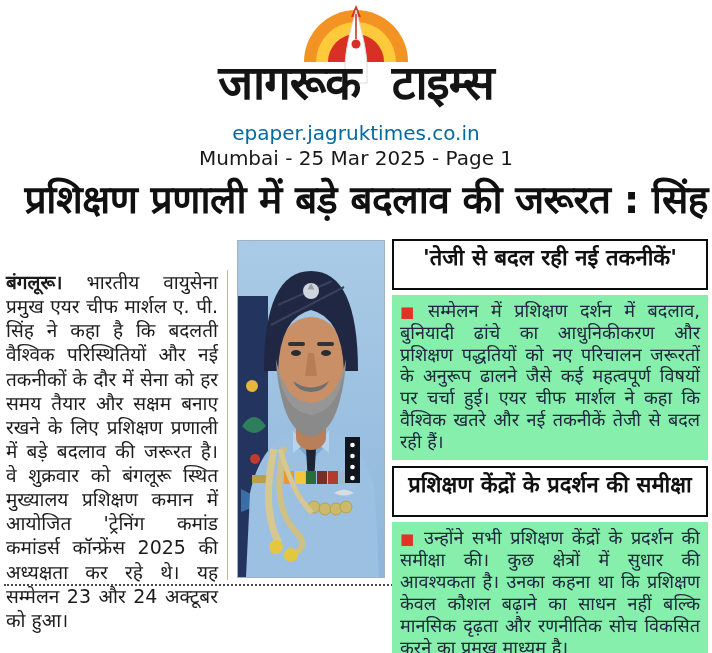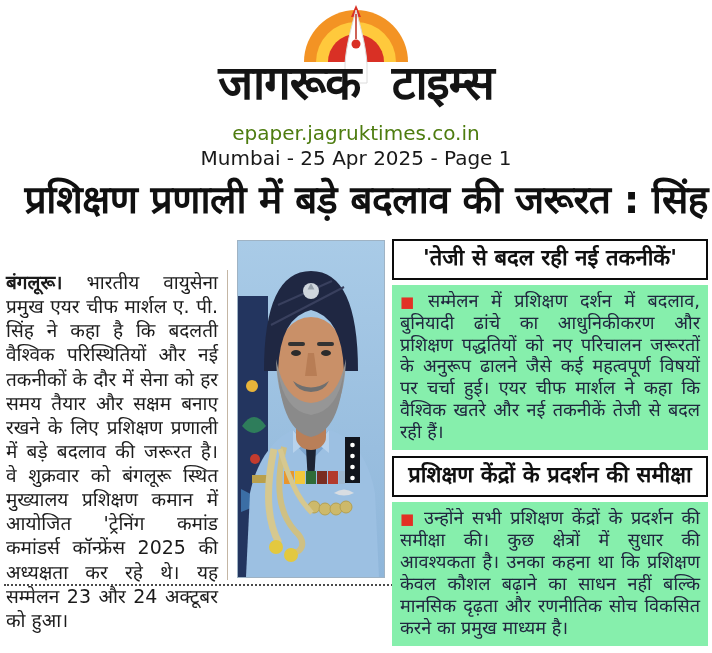--- a/index.html
+++ b/index.html
@@ -7,21 +7,21 @@
     width:712px;height:653px;margin:0 auto;background:#fff;overflow:hidden;
     position:relative;font-family:"DejaVu Sans","Liberation Sans",sans-serif;color:#111;
   }
   
   .masthead{text-align:center;padding-top:4px;}
   .logo-svg{display:block;margin:0 auto -30px;}
   .masthead-title{
     font-size:47px;font-weight:800;line-height:1.05;letter-spacing:-1px;
     word-spacing:16px;color:#141414;margin:0;
   }
-  .site-url{font-size:20px;margin-top:14px;color:#4d7c0f;}
+  .site-url{font-size:20px;margin-top:14px;color:#0369a1;}
   .edition-line{font-size:20px;margin-top:1px;color:#191919;}
   
   .headline{
     text-align:right;font-size:39px;font-weight:800;line-height:1.12;
     margin:8px 4px 16px;color:#101010;letter-spacing:-0.5px;
   }
   .subheadline{
     text-align:center;font-size:33px;font-weight:500;line-height:1.1;
     margin:4px 4px 0;color:#161616;
   }
@@ -32,21 +32,21 @@
   .left-col{
     width:212px;flex:none;font-size:19px;line-height:1.27;text-align:justify;
     color:#1b1b1b;padding-right:9px;border-right:1px solid #c4b6a4;margin-top:32px;
   }
   .left-col .dateline{font-weight:700;}
   .photo-wrap{flex:none;width:146px;margin:2px 9px 0 9px;}
   .photo-wrap svg{display:block;border:1px solid #9fb3c4;}
   .right-col{flex:1;min-width:0;padding-top:1px;}
   .box-head{
     border:2px solid #0c0c0c;background:#fff;text-align:center;
-    font-size:22px;font-weight:700;line-height:1.3;padding:3px 2px 5px;color:#101010;
+    font-size:22px;font-weight:700;line-height:1.3;padding:3px 2px 15px;color:#101010;
   }
   .box-body{
     background:#86efac;margin-top:5px;margin-bottom:6px;padding:5px 8px 7px;
     font-size:18px;line-height:1.22;text-align:justify;color:#20263f;
   }
   .bullet{
     color:#e23125;font-size:15px;margin-right:7px;line-height:1;
   }
   .bottom-divider{
     margin:4px 4px 0 4px;border-top:2px dotted #4a4a4a;height:0;
@@ -62,21 +62,21 @@
       <path d="M18,58 A52,52 0 0 1 122,58 Z" fill="#f39324"></path>
       <path d="M30,58 A40,40 0 0 1 110,58 Z" fill="#ffc93c"></path>
       <path d="M42,58 A28,28 0 0 1 98,58 Z" fill="#d93025"></path>
       <polygon points="70,1 65,13 75,13" fill="#d93025"></polygon>
       <path d="M70,6 C64,28 60,44 59,60 L59,79 L81,79 L81,60 C80,44 76,28 70,6 Z" fill="#ffffff" stroke="#dcdcdc" stroke-width="1"></path>
       <line x1="70" y1="10" x2="70" y2="35" stroke="#c23a2c" stroke-width="1.6"></line>
       <circle cx="70" cy="40" r="4.5" fill="#d93025"></circle>
     </svg>
     <h1 class="masthead-title">जागरूक टाइम्स</h1>
     <div class="site-url">epaper.jagruktimes.co.in</div>
-    <div class="edition-line">Mumbai - 25 Apr 2025 - Page 1</div>
+    <div class="edition-line">Mumbai - 25 Mar 2025 - Page 1</div>
   </div>
 
   <h2 class="headline">प्रशिक्षण प्रणाली में बड़े बदलाव की जरूरत  : सिंह</h2>
 
   <div class="content">
 
     <div class="left-col">
       <span class="dateline">बंगलूरू।</span><span> भारतीय वायुसेना प्रमुख एयर चीफ मार्शल ए. पी. सिंह ने कहा है कि बदलती वैश्विक परिस्थितियों और नई तकनीकों के दौर में सेना को हर समय तैयार और सक्षम बनाए रखने के लिए प्रशिक्षण प्रणाली में बड़े बदलाव की जरूरत है। वे शुक्रवार को बंगलूरू स्थित मुख्यालय प्रशिक्षण कमान में आयोजित 'ट्रेनिंग कमांड कमांडर्स कॉन्फ्रेंस 2025 की अध्यक्षता कर रहे थे। यह सम्मेलन 23 और 24 अक्टूबर को हुआ।</span>
     </div>
 

